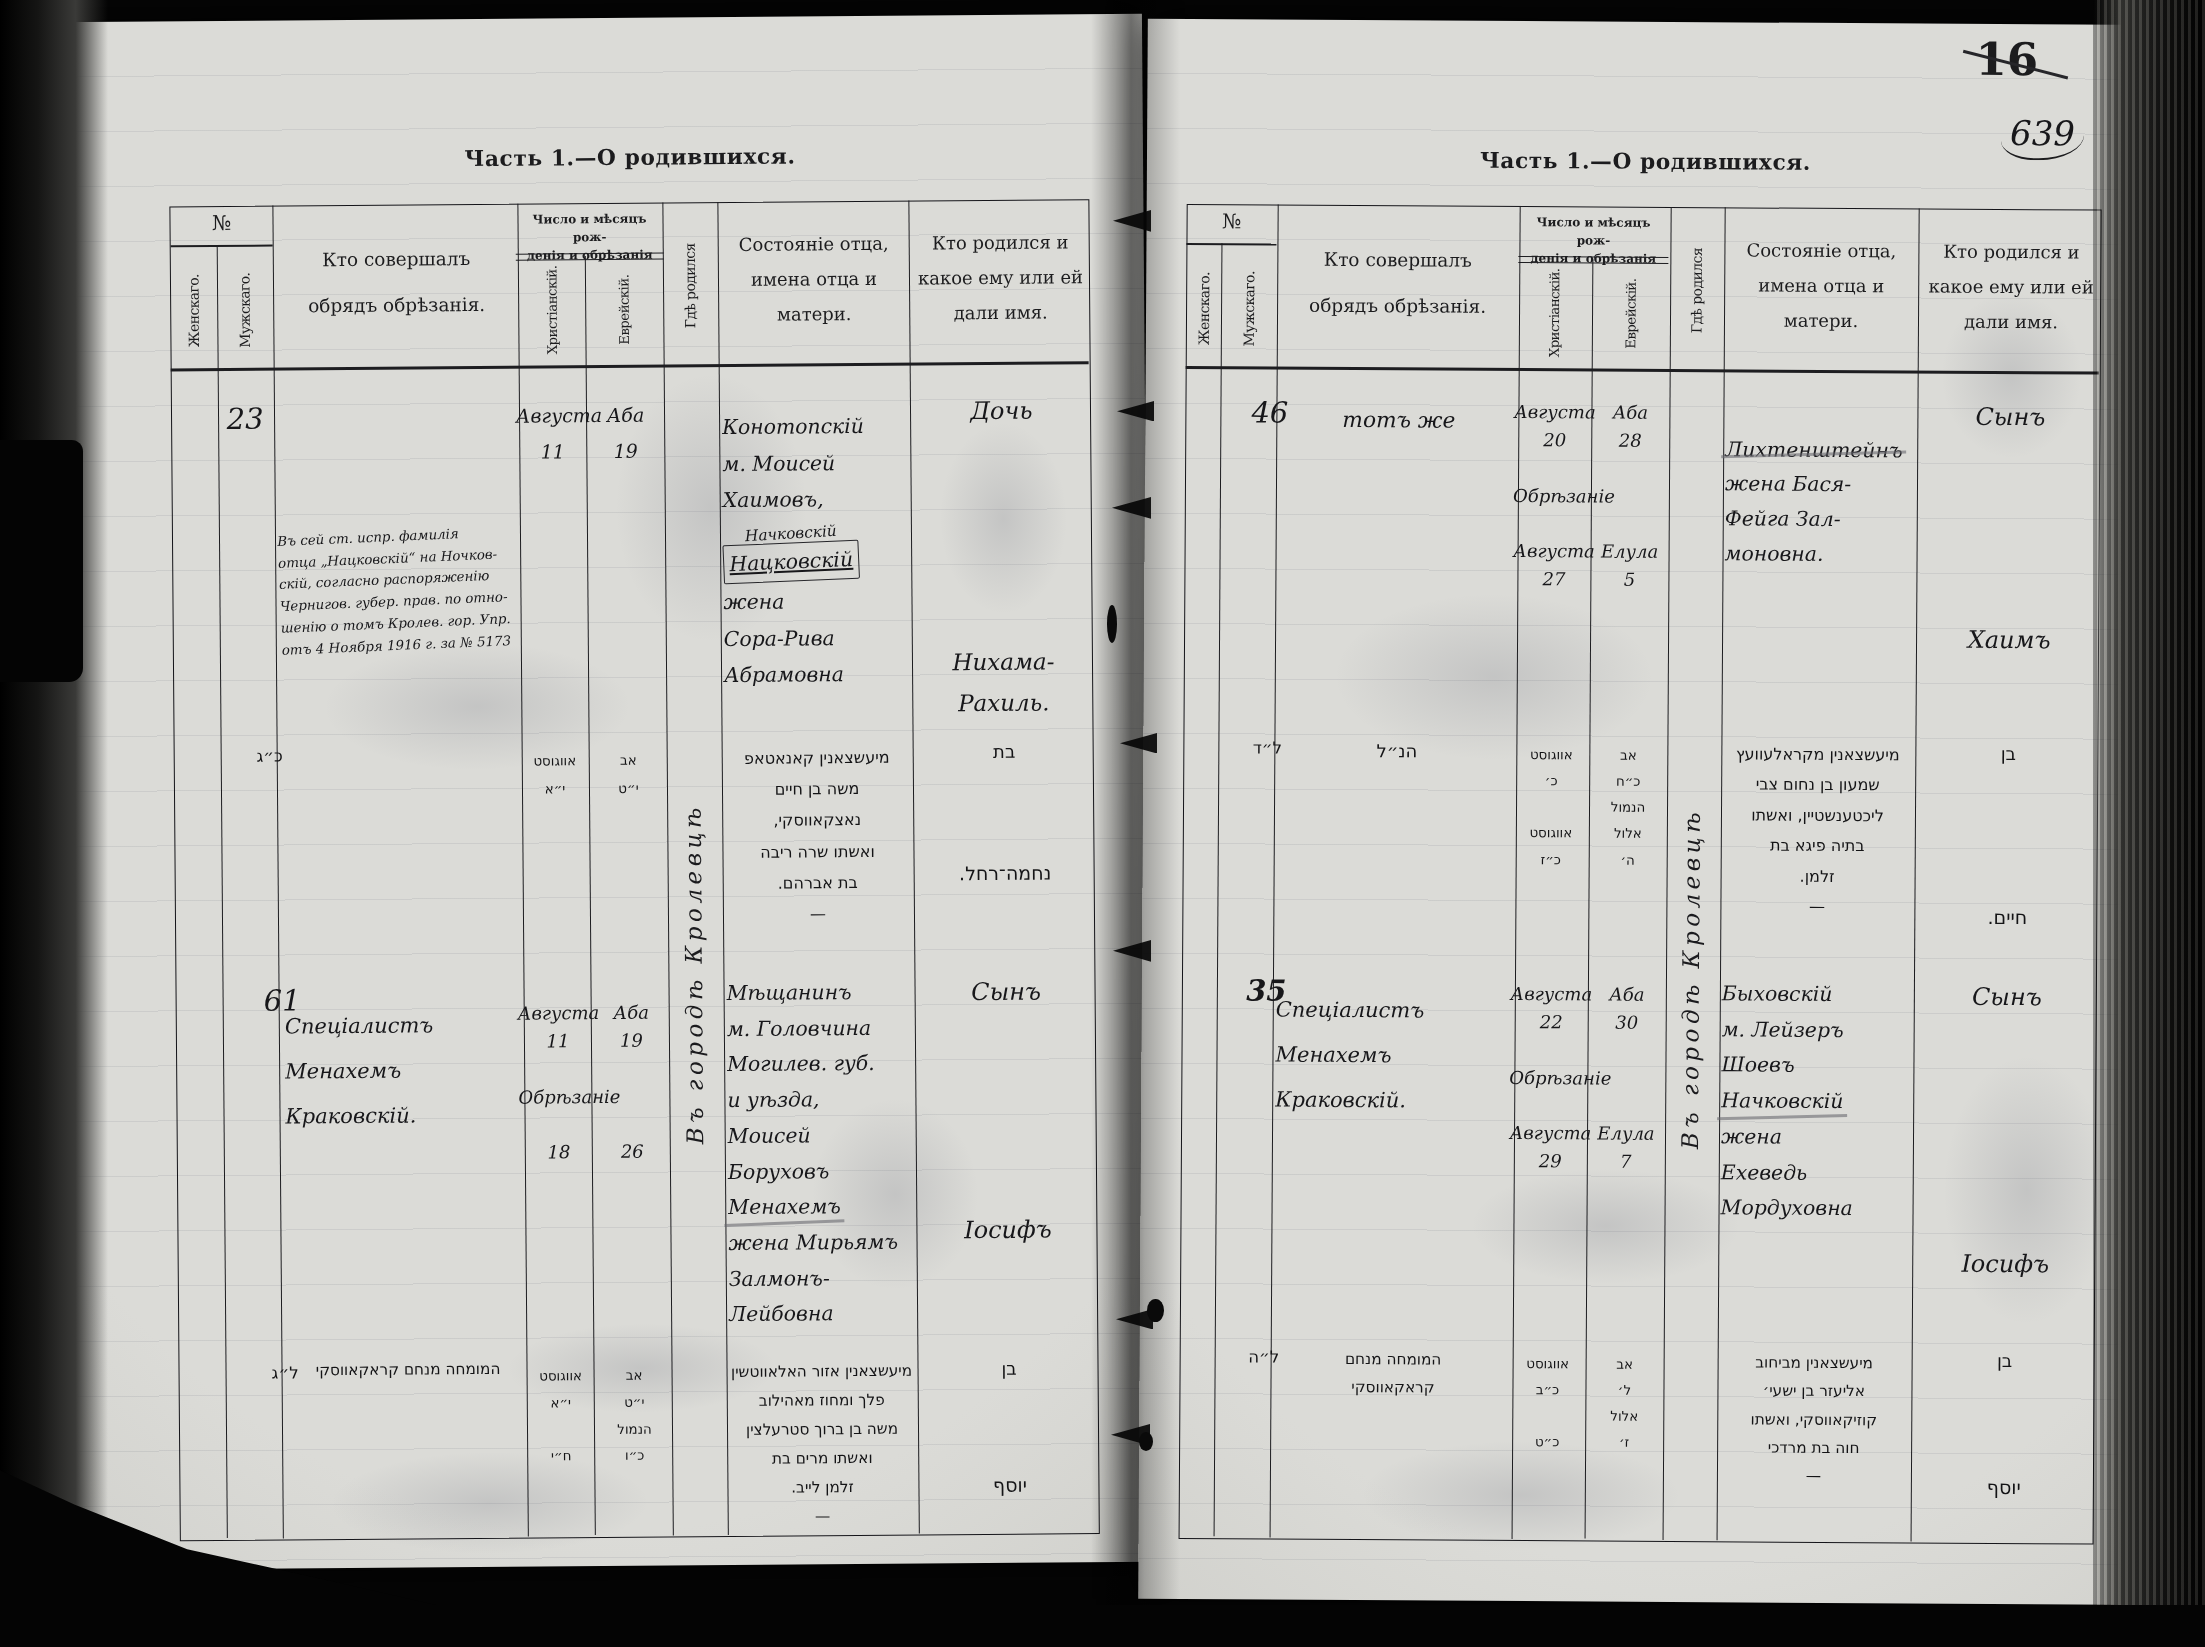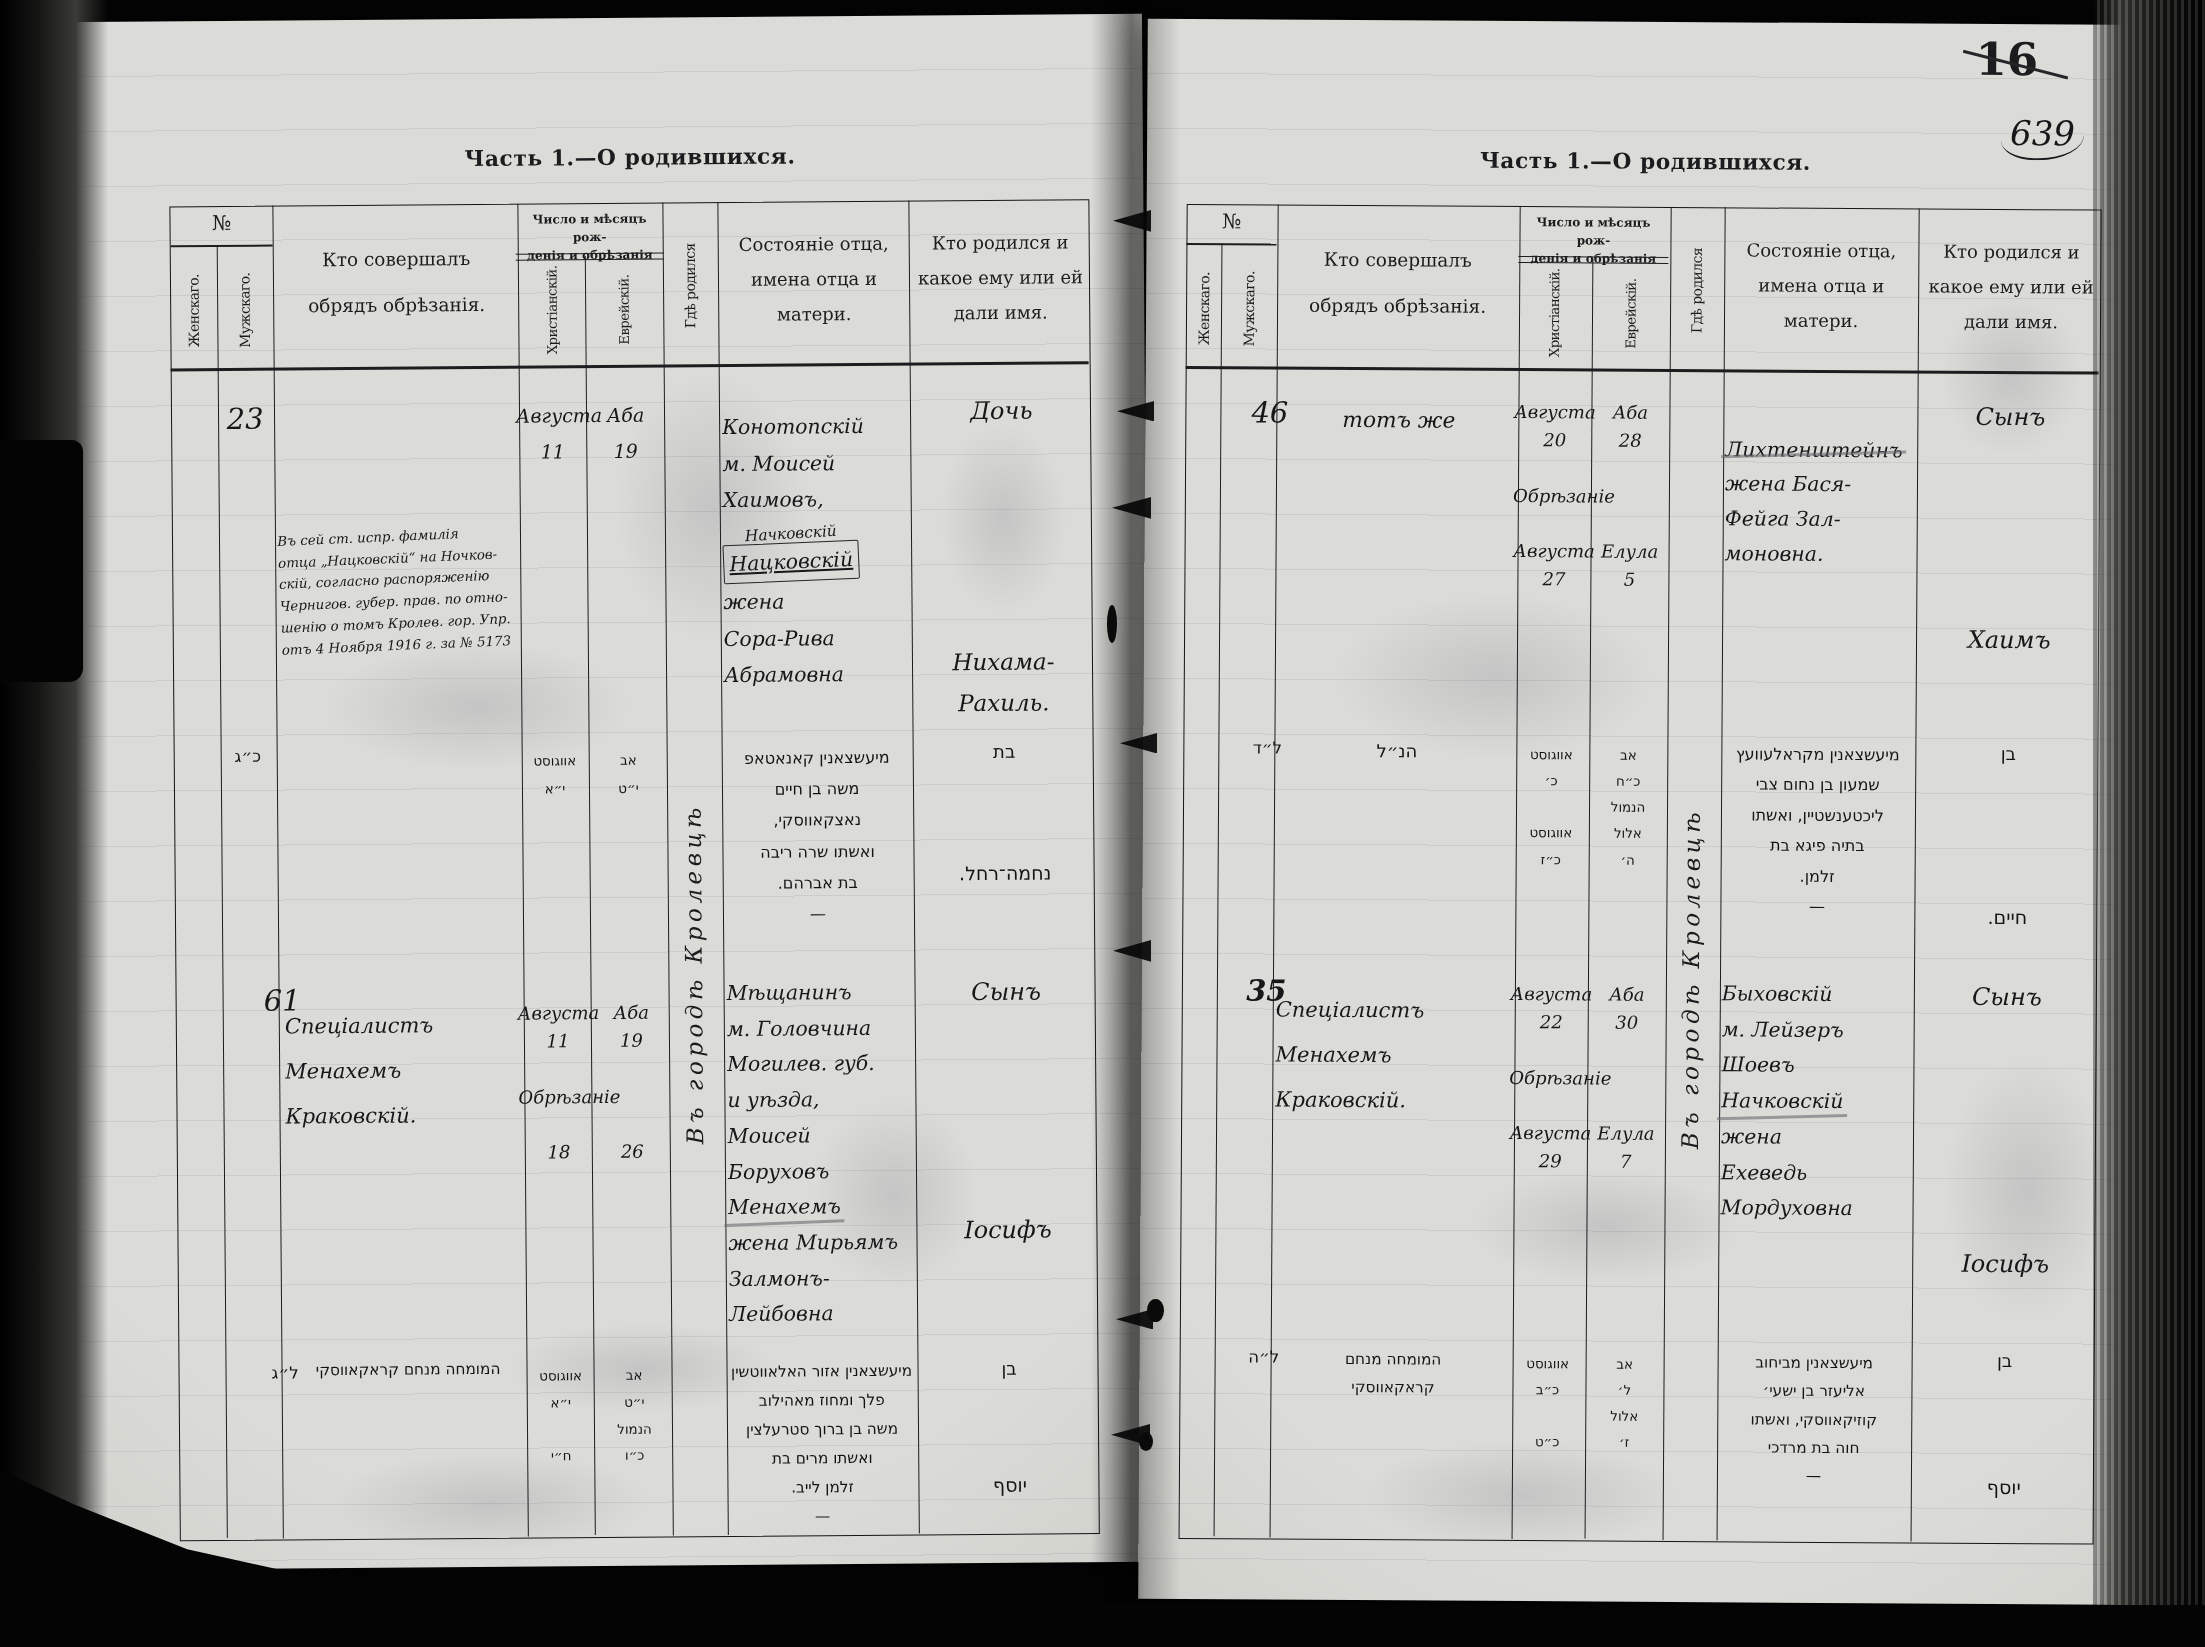--- a/index.html
+++ b/index.html
@@ -144,21 +144,21 @@
     <span class="inserted">Начковскій</span>
     <span class="boxed">Нацковскій</span>
     <span class="pre" style="display:block;">жена
 Сора-Рива
 Абрамовна</span>
   </div>
   <div class="cell hw tc" style="left:857px;top:382px;width:181px;font-size:24px;">Дочь</div>
   <div class="cell hw tc pre" style="left:857px;top:627px;width:181px;font-size:23px;line-height:1.8;">Нихама-
 Рахиль.</div>
 
-  <div class="cell heb tc" style="left:156px;top:726px;width:70px;font-size:16.6px;">כ״ג</div>
+  <div class="cell heb tc" style="left:156px;top:726px;width:70px;font-size:16.6px;text-align:right;">כ״ג</div>
   <div class="cell heb tc pre" style="left:460px;top:729px;width:76px;font-size:13.4px;line-height:2.1;">אווגוסט
 י״א</div>
   <div class="cell heb tc pre" style="left:534px;top:729px;width:75px;font-size:13.4px;line-height:2.1;">אב
 י״ט</div>
   <div class="cell heb tc pre" style="left:662px;top:726px;width:196px;font-size:16px;line-height:1.95;">מיעשצאנין קאנאטאפ
 משה בן חיים
 נאצקאווסקי,
 ואשתו שרה ריבה
 בת אברהם.
 —</div>

